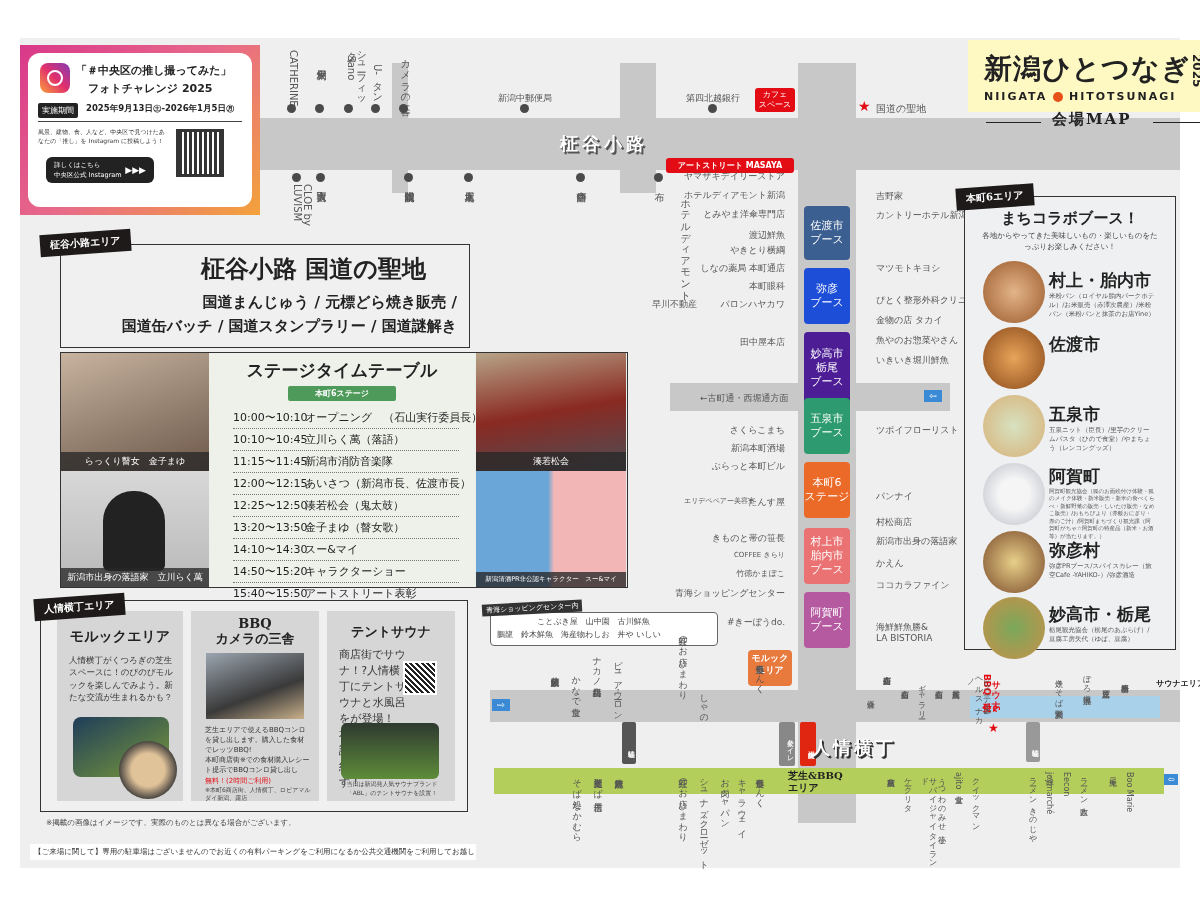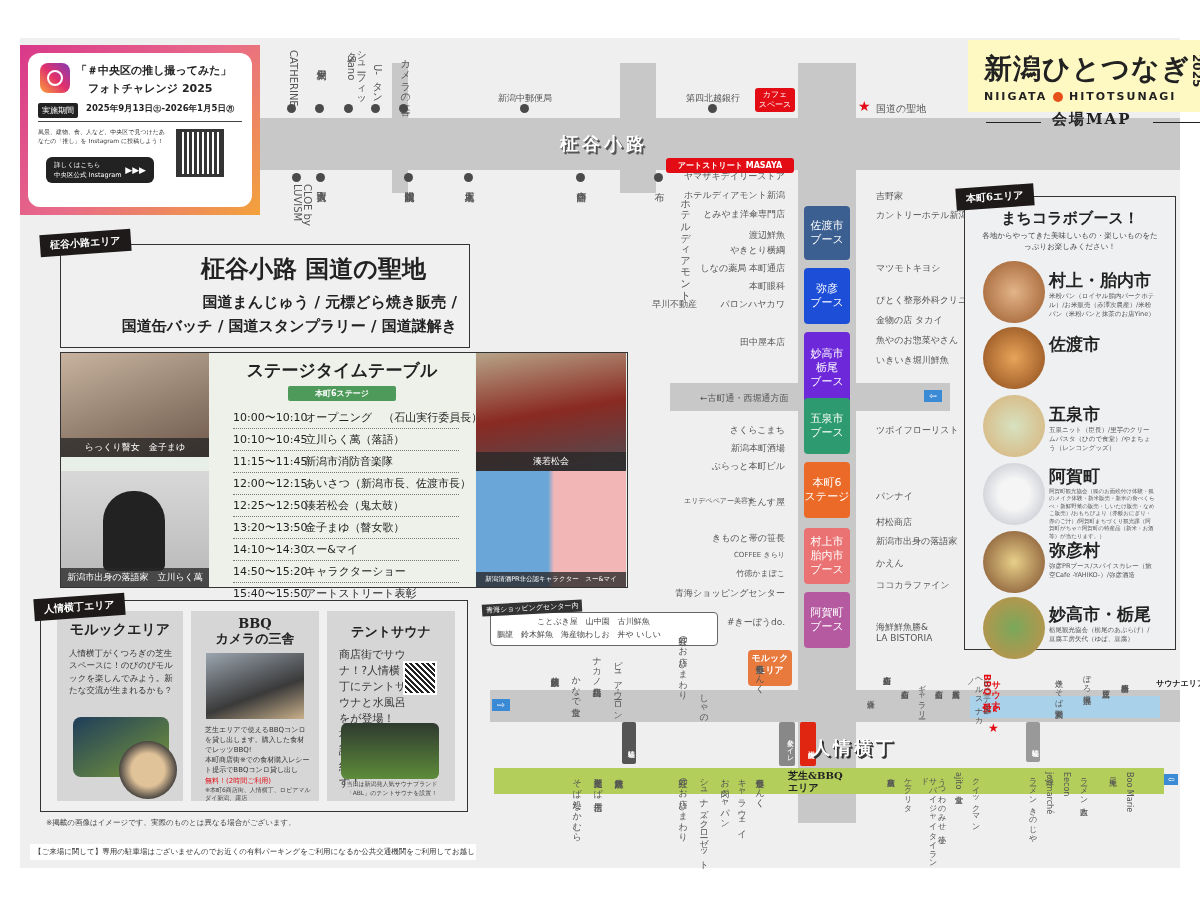--- a/index.html
+++ b/index.html
@@ -74,21 +74,21 @@
   <div class="dot" style="left:634px;top:135px"></div>
   <div class="vt" style="left:634px;top:146px">布</div>
 
   <div class="abs" style="left:646px;top:120px;width:128px;height:15px;background:#e30c14;color:#fff;font-size:8px;font-weight:bold;text-align:center;line-height:15px;border-radius:3px">アートストリート MASAYA</div>
   <div class="vt" style="left:660px;top:155px">ホテルディアモント</div>
 
   <div class="booth" style="left:784px;top:168px;height:54px;background:#3c5f91">佐渡市
 ブース</div>
   <div class="booth" style="left:784px;top:230px;height:56px;background:#1d4ed8">弥彦
 ブース</div>
-  <div class="booth" style="left:784px;top:294px;height:72px;background:#6d28d9">妙高市
+  <div class="booth" style="left:784px;top:294px;height:72px;background:#4c1d95">妙高市
 栃尾
 ブース</div>
   <div class="booth" style="left:784px;top:360px;height:56px;background:#2d9b6f">五泉市
 ブース</div>
   <div class="booth" style="left:784px;top:424px;height:56px;background:#eb6a28">本町6
 ステージ</div>
   <div class="booth" style="left:784px;top:490px;height:56px;background:#ea7272">村上市
 胎内市
 ブース</div>
   <div class="booth" style="left:784px;top:554px;height:56px;background:#b55aa0">阿賀町
@@ -233,21 +233,21 @@
 </div>
 
 <div class="panel" style="left:60px;top:244px;width:410px;height:104px">
   <div class="serif" style="position:absolute;left:140px;top:8px;font-size:24px;font-weight:bold;color:#222;white-space:nowrap">柾谷小路 国道の聖地</div>
   <div class="serif" style="position:absolute;right:12px;top:48px;font-size:15px;font-weight:bold;color:#222;white-space:nowrap">国道まんじゅう / 元標どら焼き販売 /</div>
   <div class="serif" style="position:absolute;right:12px;top:72px;font-size:15px;font-weight:bold;color:#222;white-space:nowrap">国道缶バッチ / 国道スタンプラリー / 国道謎解き</div>
 </div>
 <div class="tag" style="left:40px;top:232px">柾谷小路エリア</div>
 
 <div class="panel" style="left:60px;top:352px;width:568px;height:236px;background:#e8efe8"></div>
-<div class="photo" style="left:61px;top:353px;width:148px;height:104px;background:linear-gradient(160deg,#c7b39f,#6d584a)">
+<div class="photo" style="left:61px;top:353px;width:148px;height:118px;background:linear-gradient(160deg,#c7b39f,#6d584a)">
   <div class="cap">らっくり瞽女　金子まゆ</div>
 </div>
 <div class="photo" style="left:61px;top:471px;width:148px;height:116px;background:linear-gradient(180deg,#d8d8d8,#b8b8b8)">
   <div style="position:absolute;left:42px;top:20px;width:62px;height:80px;background:#222;border-radius:30px 30px 6px 6px"></div>
   <div class="cap">新潟市出身の落語家　立川らく萬</div>
 </div>
 <div style="position:absolute;left:209px;top:353px;width:266px;height:234px;background:#edf1ea">
   <div class="serif" style="text-align:center;font-size:17px;font-weight:bold;color:#222;margin-top:6px">ステージタイムテーブル</div>
   <div style="width:108px;margin:4px auto 6px;background:#4e9a5a;color:#fff;font-size:8px;text-align:center;padding:2px 0;border-radius:2px;font-weight:bold">本町6ステージ</div>
   <div style="padding:0 16px 0 24px">
@@ -291,21 +291,21 @@
 </div>
 <div class="photo" style="left:476px;top:353px;width:150px;height:118px;background:linear-gradient(170deg,#b7a488,#8a2a22 50%,#4d4d55)">
   <div class="cap">湊若松会</div>
 </div>
 <div class="photo" style="left:476px;top:471px;width:150px;height:116px;background:linear-gradient(90deg,#6aa6d8 0 48%,#f2b6b6 52%)">
   <div class="cap" style="font-size:6.5px">新潟清酒PR非公認キャラクター　スー&amp;マイ</div>
 </div>
 
 <div class="panel" style="left:40px;top:600px;width:428px;height:212px">
   <div class="card" style="left:16px;width:126px">
-    <div class="serif" style="text-align:center;font-size:14px;font-weight:bold;color:#222;margin-top:10px">モルックエリア</div>
+    <div class="serif" style="text-align:center;font-size:14px;font-weight:bold;color:#222;margin-top:17px">モルックエリア</div>
     <div style="font-size:8.5px;color:#333;line-height:1.45;padding:8px 10px 0 12px">人情横丁がくつろぎの芝生スペースに！のびのびモルックを楽しんでみよう。新たな交流が生まれるかも？</div>
     <div style="position:absolute;left:16px;top:106px;width:96px;height:60px;border-radius:8px;background:linear-gradient(150deg,#1f3d5a,#7a9b3a)"></div>
     <div style="position:absolute;left:62px;top:130px;width:58px;height:58px;border-radius:50%;background:radial-gradient(circle,#e1c39a 40%,#333 75%)"></div>
   </div>
   <div class="card" style="left:150px;width:128px">
     <div class="serif" style="text-align:center;font-size:13px;font-weight:bold;color:#222;margin-top:6px;white-space:pre-line;line-height:1.15">BBQ
 カメラの三舎</div>
     <div style="margin:6px auto 0;width:98px;height:66px;background:linear-gradient(160deg,#9ba5b0,#3a3a3a 60%,#c9b08a)"></div>
     <div style="font-size:7px;color:#333;line-height:1.45;padding:6px 8px 0 14px;white-space:pre-line">芝生エリアで使えるBBQコンロを貸し出します。購入した食材でレッツBBQ!
 本町商店街※での食材購入レシート提示でBBQコンロ貸し出し</div>

